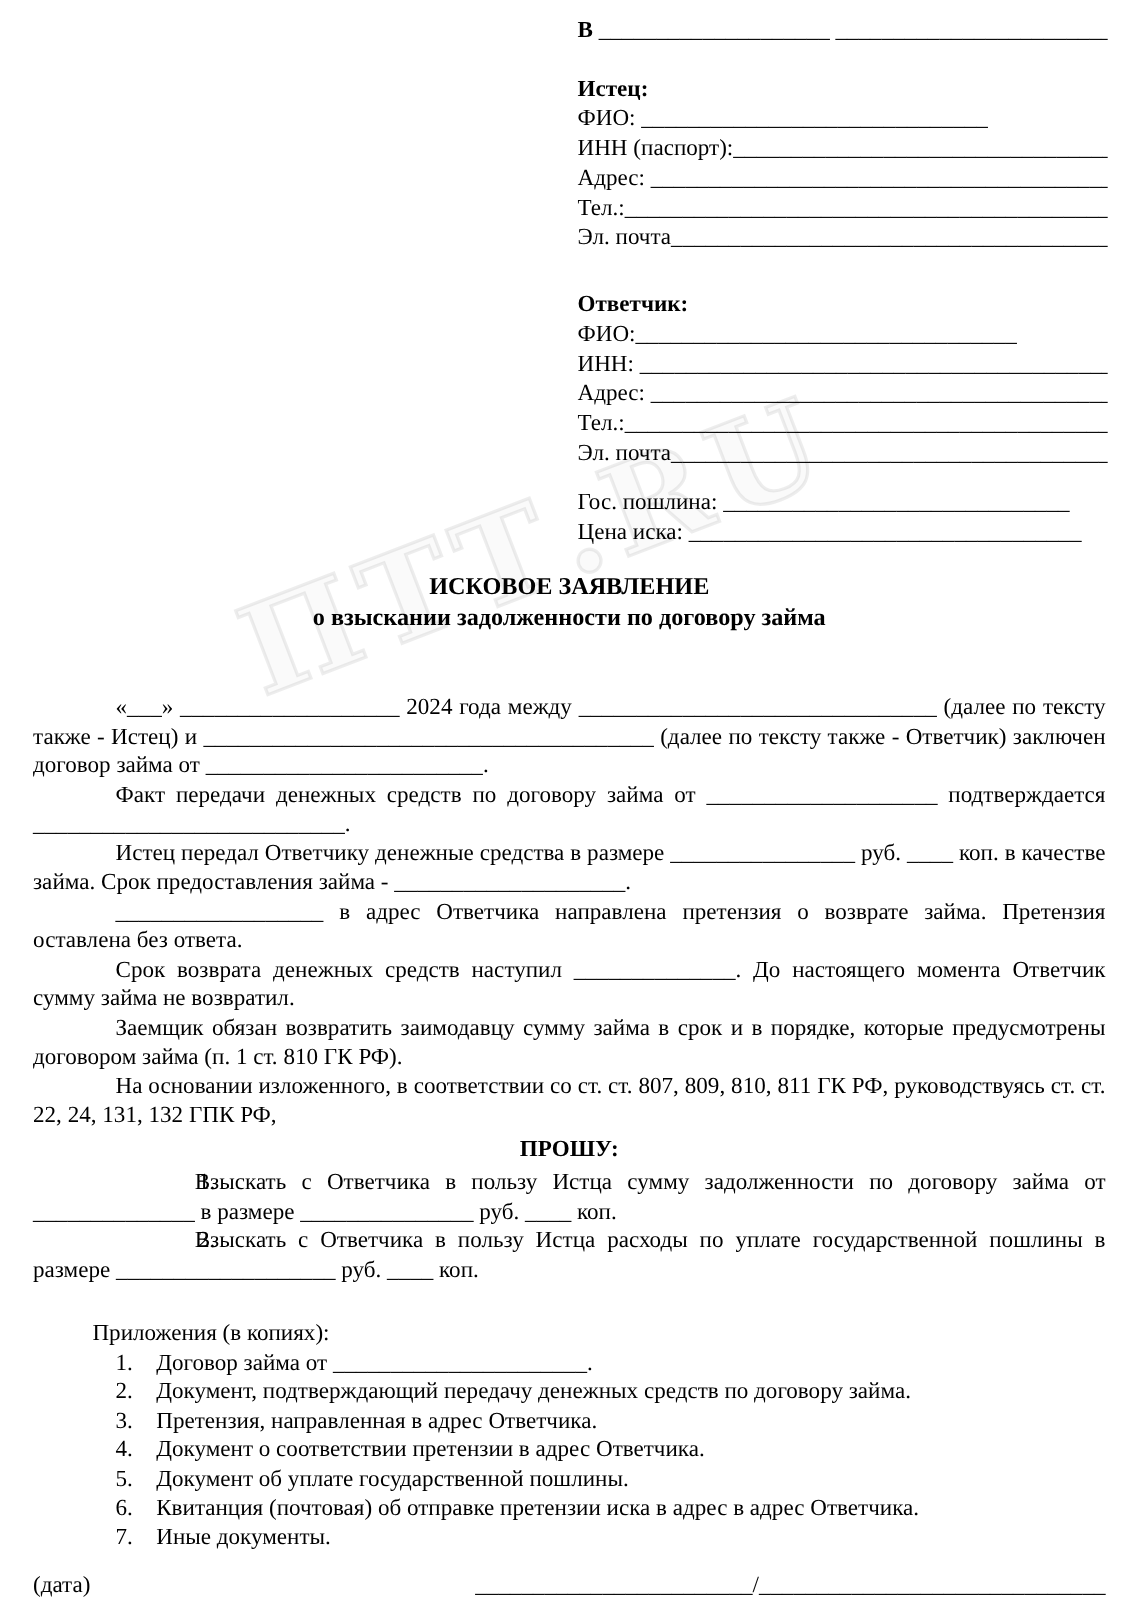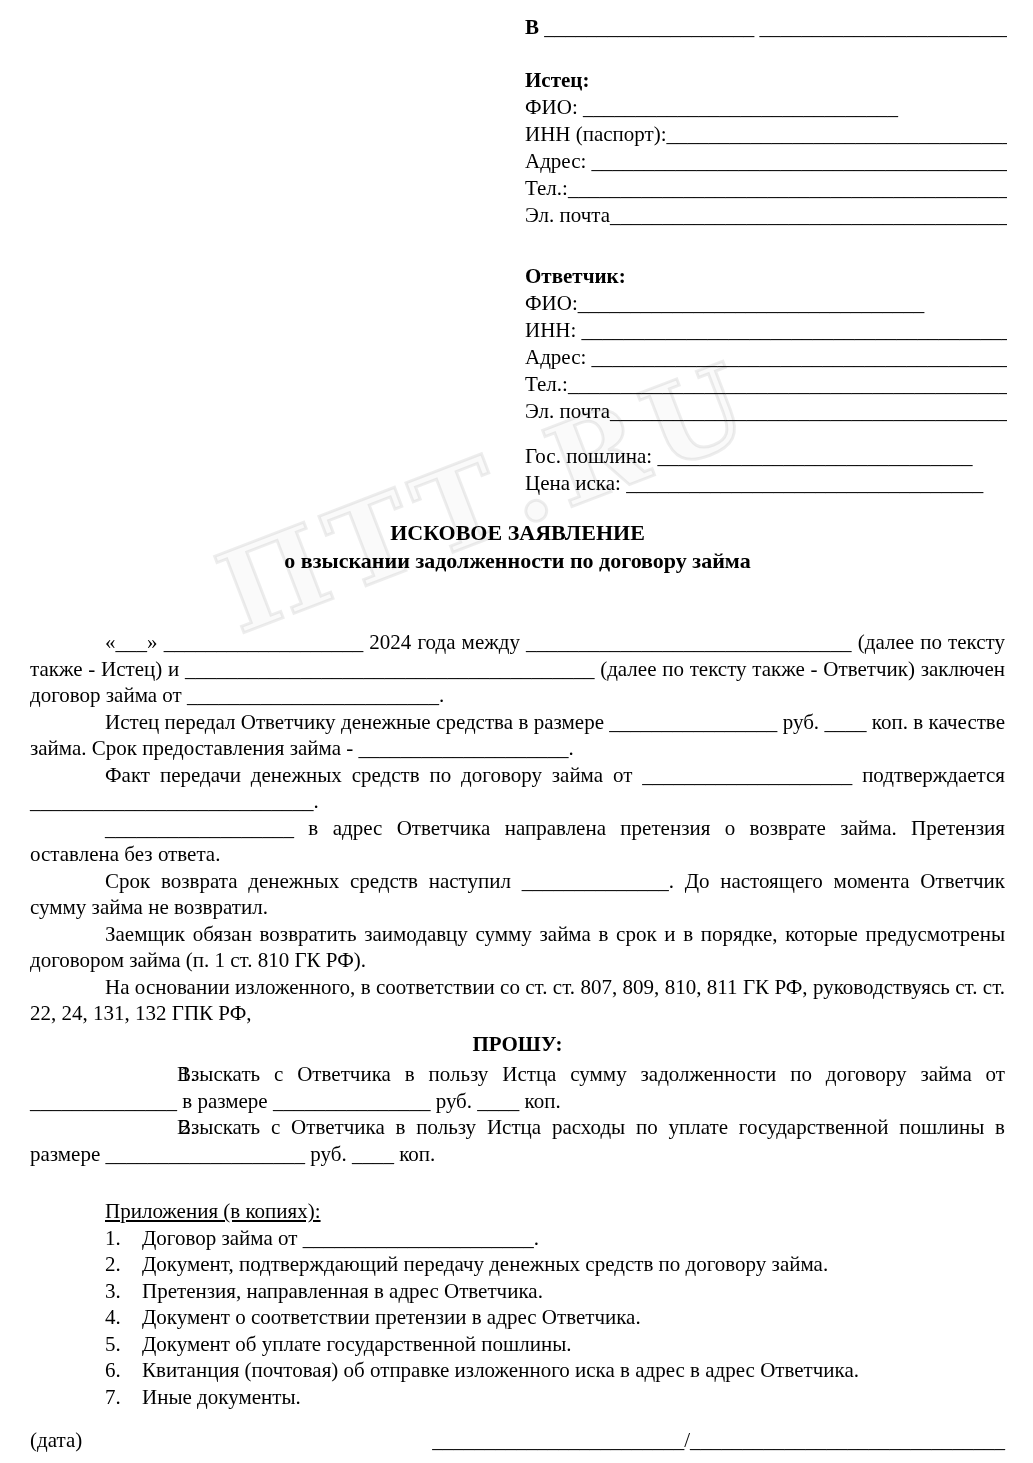--- a/index.html
+++ b/index.html
@@ -21,21 +21,21 @@
   .title-block{
     text-align:center;font-weight:bold;font-size:22px;line-height:28px;
     margin-top:22px;
   }
   .body-block{margin-top:54px;}
   p.para{margin:0;text-align:justify;text-align-last:left;text-indent:75px;}
   p.center-head{margin:4px;text-align:center;font-weight:bold;text-indent:0;}
   p.req{margin:0;text-align:justify;text-align-last:left;text-indent:75px;}
   .req-num{display:inline-block;width:72px;}
   .att-block{margin-top:31px;}
-  .att-head{margin:0 0 0 75px;text-decoration:underline;}
+  .att-head{margin:0 0 0 54px;}
   .att-row{display:flex;margin-left:75px;}
   .att-num{width:37px;flex:none;}
   .att-text{flex:1;}
   .footer{
     display:flex;justify-content:space-between;
     margin-top:17px;
   }
   .sig{white-space:nowrap;}
   .watermark{
     position:absolute;left:225px;top:585px;width:600px;
@@ -86,22 +86,22 @@
     <div class="hdr-line"><span>Цена иска: </span><span>__________________________________</span></div>
   </div>
 
   <div class="title-block">
     <div>ИСКОВОЕ ЗАЯВЛЕНИЕ</div>
     <div>о взыскании задолженности по договору займа</div>
   </div>
 
   <div class="body-block">
     <p class="para">«___» ___________________ 2024 года между _______________________________ (далее по тексту также - Истец) и _______________________________________ (далее по тексту также - Ответчик) заключен договор займа от ________________________.</p>
+    <p class="para">Факт передачи денежных средств по договору займа от ____________________ подтверждается ___________________________.</p>
     <p class="para">Истец передал Ответчику денежные средства в размере ________________ руб. ____ коп. в качестве займа. Срок предоставления займа - ____________________.</p>
-    <p class="para">Факт передачи денежных средств по договору займа от ____________________ подтверждается ___________________________.</p>
     <p class="para">__________________ в адрес Ответчика направлена претензия о возврате займа. Претензия оставлена без ответа.</p>
     <p class="para">Срок возврата денежных средств наступил ______________. До настоящего момента Ответчик сумму займа не возвратил.</p>
     <p class="para">Заемщик обязан возвратить заимодавцу сумму займа в срок и в порядке, которые предусмотрены договором займа (п. 1 ст. 810 ГК РФ).</p>
     <p class="para">На основании изложенного, в соответствии со ст. ст. 807, 809, 810, 811 ГК РФ, руководствуясь ст. ст. 22, 24, 131, 132 ГПК РФ,</p>
 
     <p class="center-head">ПРОШУ:</p>
 
     <p class="req"><span class="req-num">1.</span><span>Взыскать с Ответчика в пользу Истца сумму задолженности по договору займа от ______________ в размере _______________ руб. ____ коп.</span></p>
     <p class="req"><span class="req-num">2.</span><span>Взыскать с Ответчика в пользу Истца расходы по уплате государственной пошлины в размере ___________________ руб. ____ коп.</span></p>
   </div>
@@ -123,21 +123,21 @@
     <div class="att-row">
         <span class="att-num">4.</span>
         <span class="att-text">Документ о соответствии претензии в адрес Ответчика.</span>
       </div>
     <div class="att-row">
         <span class="att-num">5.</span>
         <span class="att-text">Документ об уплате государственной пошлины.</span>
       </div>
     <div class="att-row">
         <span class="att-num">6.</span>
-        <span class="att-text">Квитанция (почтовая) об отправке изложенного иска в адрес в адрес Ответчика.</span>
+        <span class="att-text">Квитанция (почтовая) об отправке претензии иска в адрес в адрес Ответчика.</span>
       </div>
     <div class="att-row">
         <span class="att-num">7.</span>
         <span class="att-text">Иные документы.</span>
       </div>
   </div>
 
   <div class="footer">
     <span>(дата)</span>
     <span class="sig">________________________/______________________________</span>

